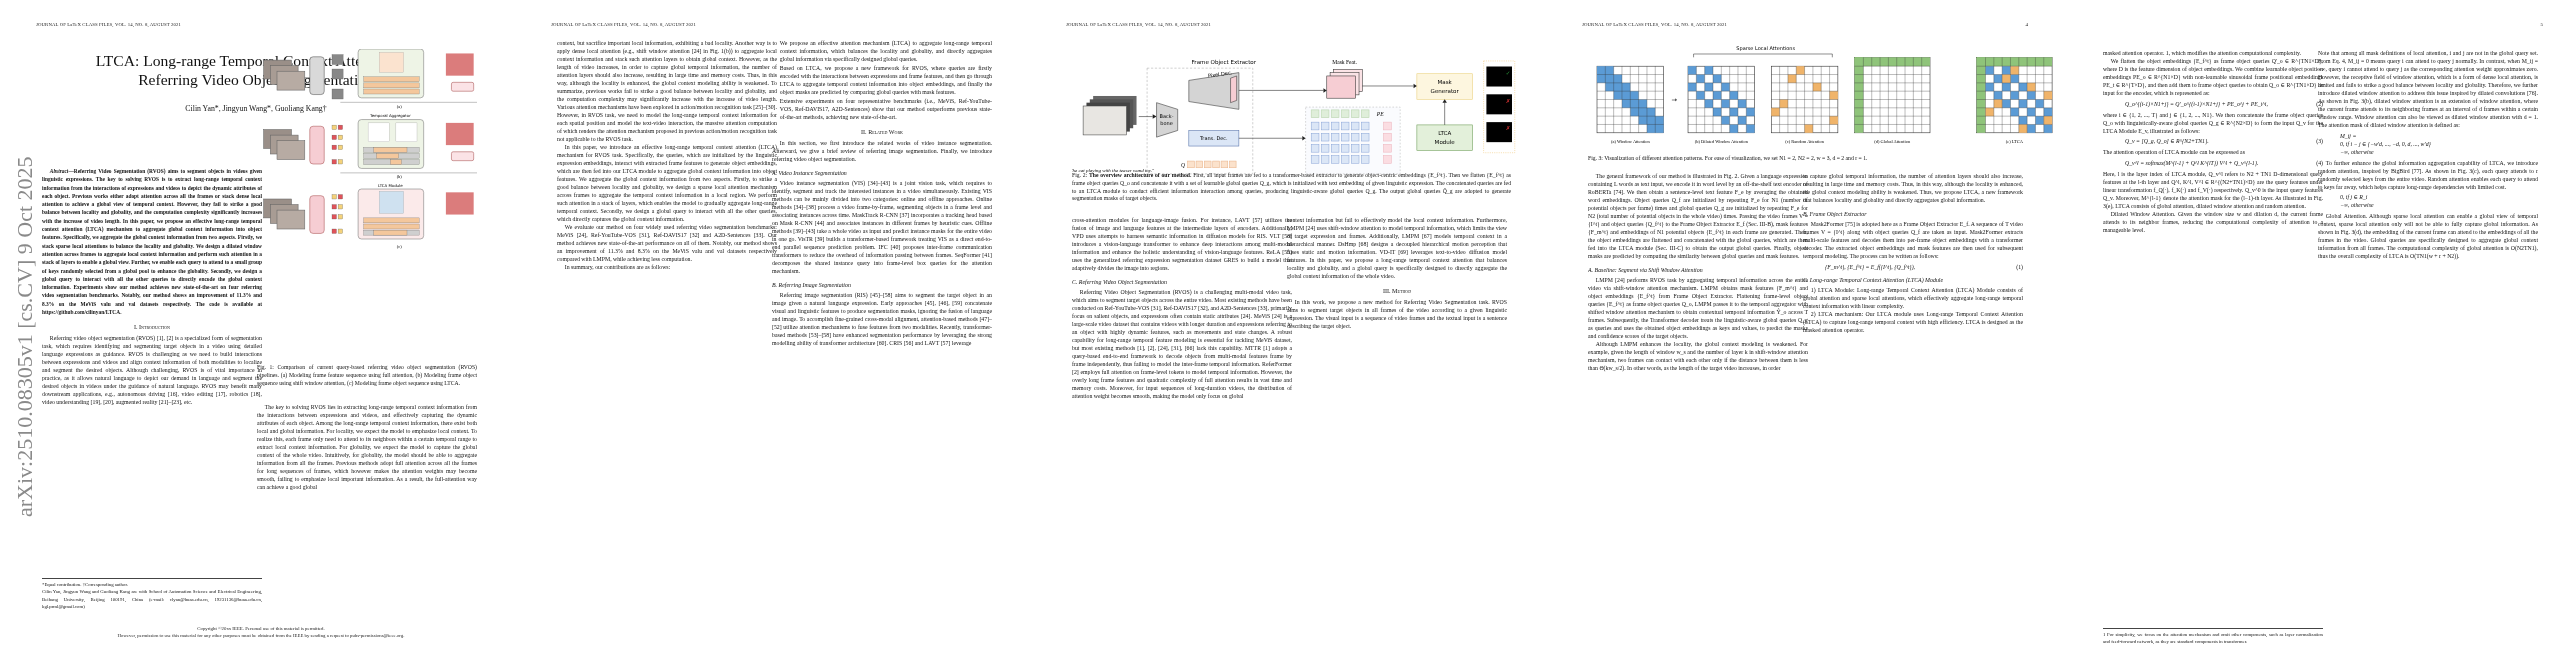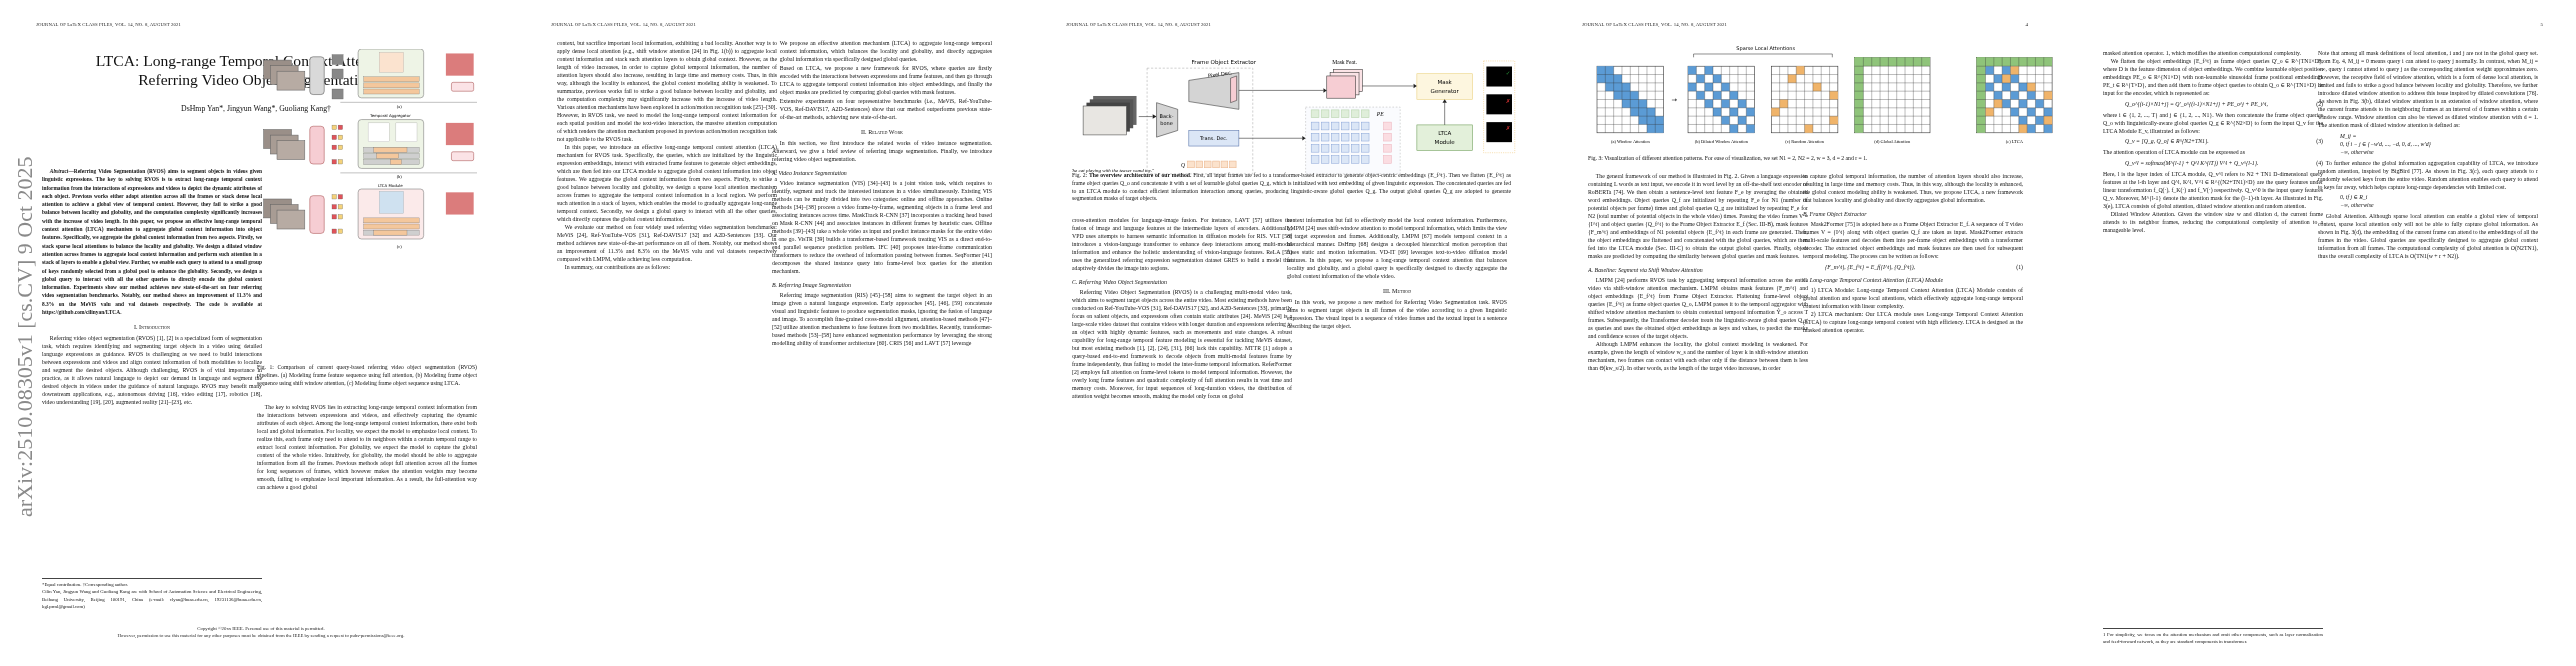--- a/index.html
+++ b/index.html
@@ -32,21 +32,21 @@
 </head>
 <body>
 
 <div class="page p1">
   <div class="running-head">JOURNAL OF LaTeX CLASS FILES, VOL. 14, NO. 8, AUGUST 2021</div>
   <div class="arxiv-stamp">arXiv:2510.08305v1  [cs.CV]  9 Oct 2025</div>
   <div class="title">
     <div>LTCA: Long-range Temporal Context Attention for</div>
     <div>Referring Video Object Segmentation</div>
   </div>
-  <div class="authors">DsHmp Yan*, Jingyun Wang*, Guoliang Kang†</div>
+  <div class="authors">Cilin Yan*, Jingyun Wang*, Guoliang Kang†</div>
 
   <div class="col left" style="top:167px;">
     <p class="abstract"><em>Abstract</em><span>—Referring Video Segmentation (RVOS) aims to segment objects in videos given linguistic expressions. The key to solving RVOS is to extract long-range temporal context information from the interactions of expressions and videos to depict the dynamic attributes of each object. Previous works either adopt attention across all the frames or stack dense local attention to achieve a global view of temporal context. However, they fail to strike a good balance between locality and globality, and the computation complexity significantly increases with the increase of video length. In this paper, we propose an effective long-range temporal context attention (LTCA) mechanism to aggregate global context information into object features. Specifically, we aggregate the global context information from two aspects. Firstly, we stack sparse local attentions to balance the locality and globality. We design a dilated window attention across frames to aggregate local context information and perform such attention in a stack of layers to enable a global view. Further, we enable each query to attend to a small group of keys randomly selected from a global pool to enhance the globality. Secondly, we design a global query to interact with all the other queries to directly encode the global context information. Experiments show our method achieves new state-of-the-art on four referring video segmentation benchmarks. Notably, our method shows an improvement of 11.3% and 8.3% on the MeViS valu and val datasets respectively. The code is available at https://github.com/cilinyan/LTCA.</span></p>
     <div class="sec-head">I. Introduction</div>
     <p>Referring video object segmentation (RVOS) [1], [2] is a specialized form of segmentation task, which requires identifying and segmenting target objects in a video using detailed language expressions as guidance. RVOS is challenging as we need to build interactions between expressions and videos and align context information of both modalities to localize and segment the desired objects. Although challenging, RVOS is of vital importance in practice, as it allows natural language to depict our demand in language and segment the desired objects in videos under the guidance of natural language. RVOS may benefit many downstream applications, e.g., autonomous driving [16], video editing [17], robotics [18], video understanding [19], [20], augmented reality [21]–[23], etc.</p>
   </div>
   <div class="col left footnote" style="top:578px; height:39px; overflow:hidden;">
     <div>*Equal contribution. †Corresponding author.</div>
     <div>Cilin Yan, Jingyun Wang and Guoliang Kang are with School of Automation Science and Electrical Engineering, Beihang University, Beijing 100191, China (e-mail: clyan@buaa.edu.cn, 19231136@buaa.edu.cn, kgl.prml@gmail.com)</div>
   </div>

